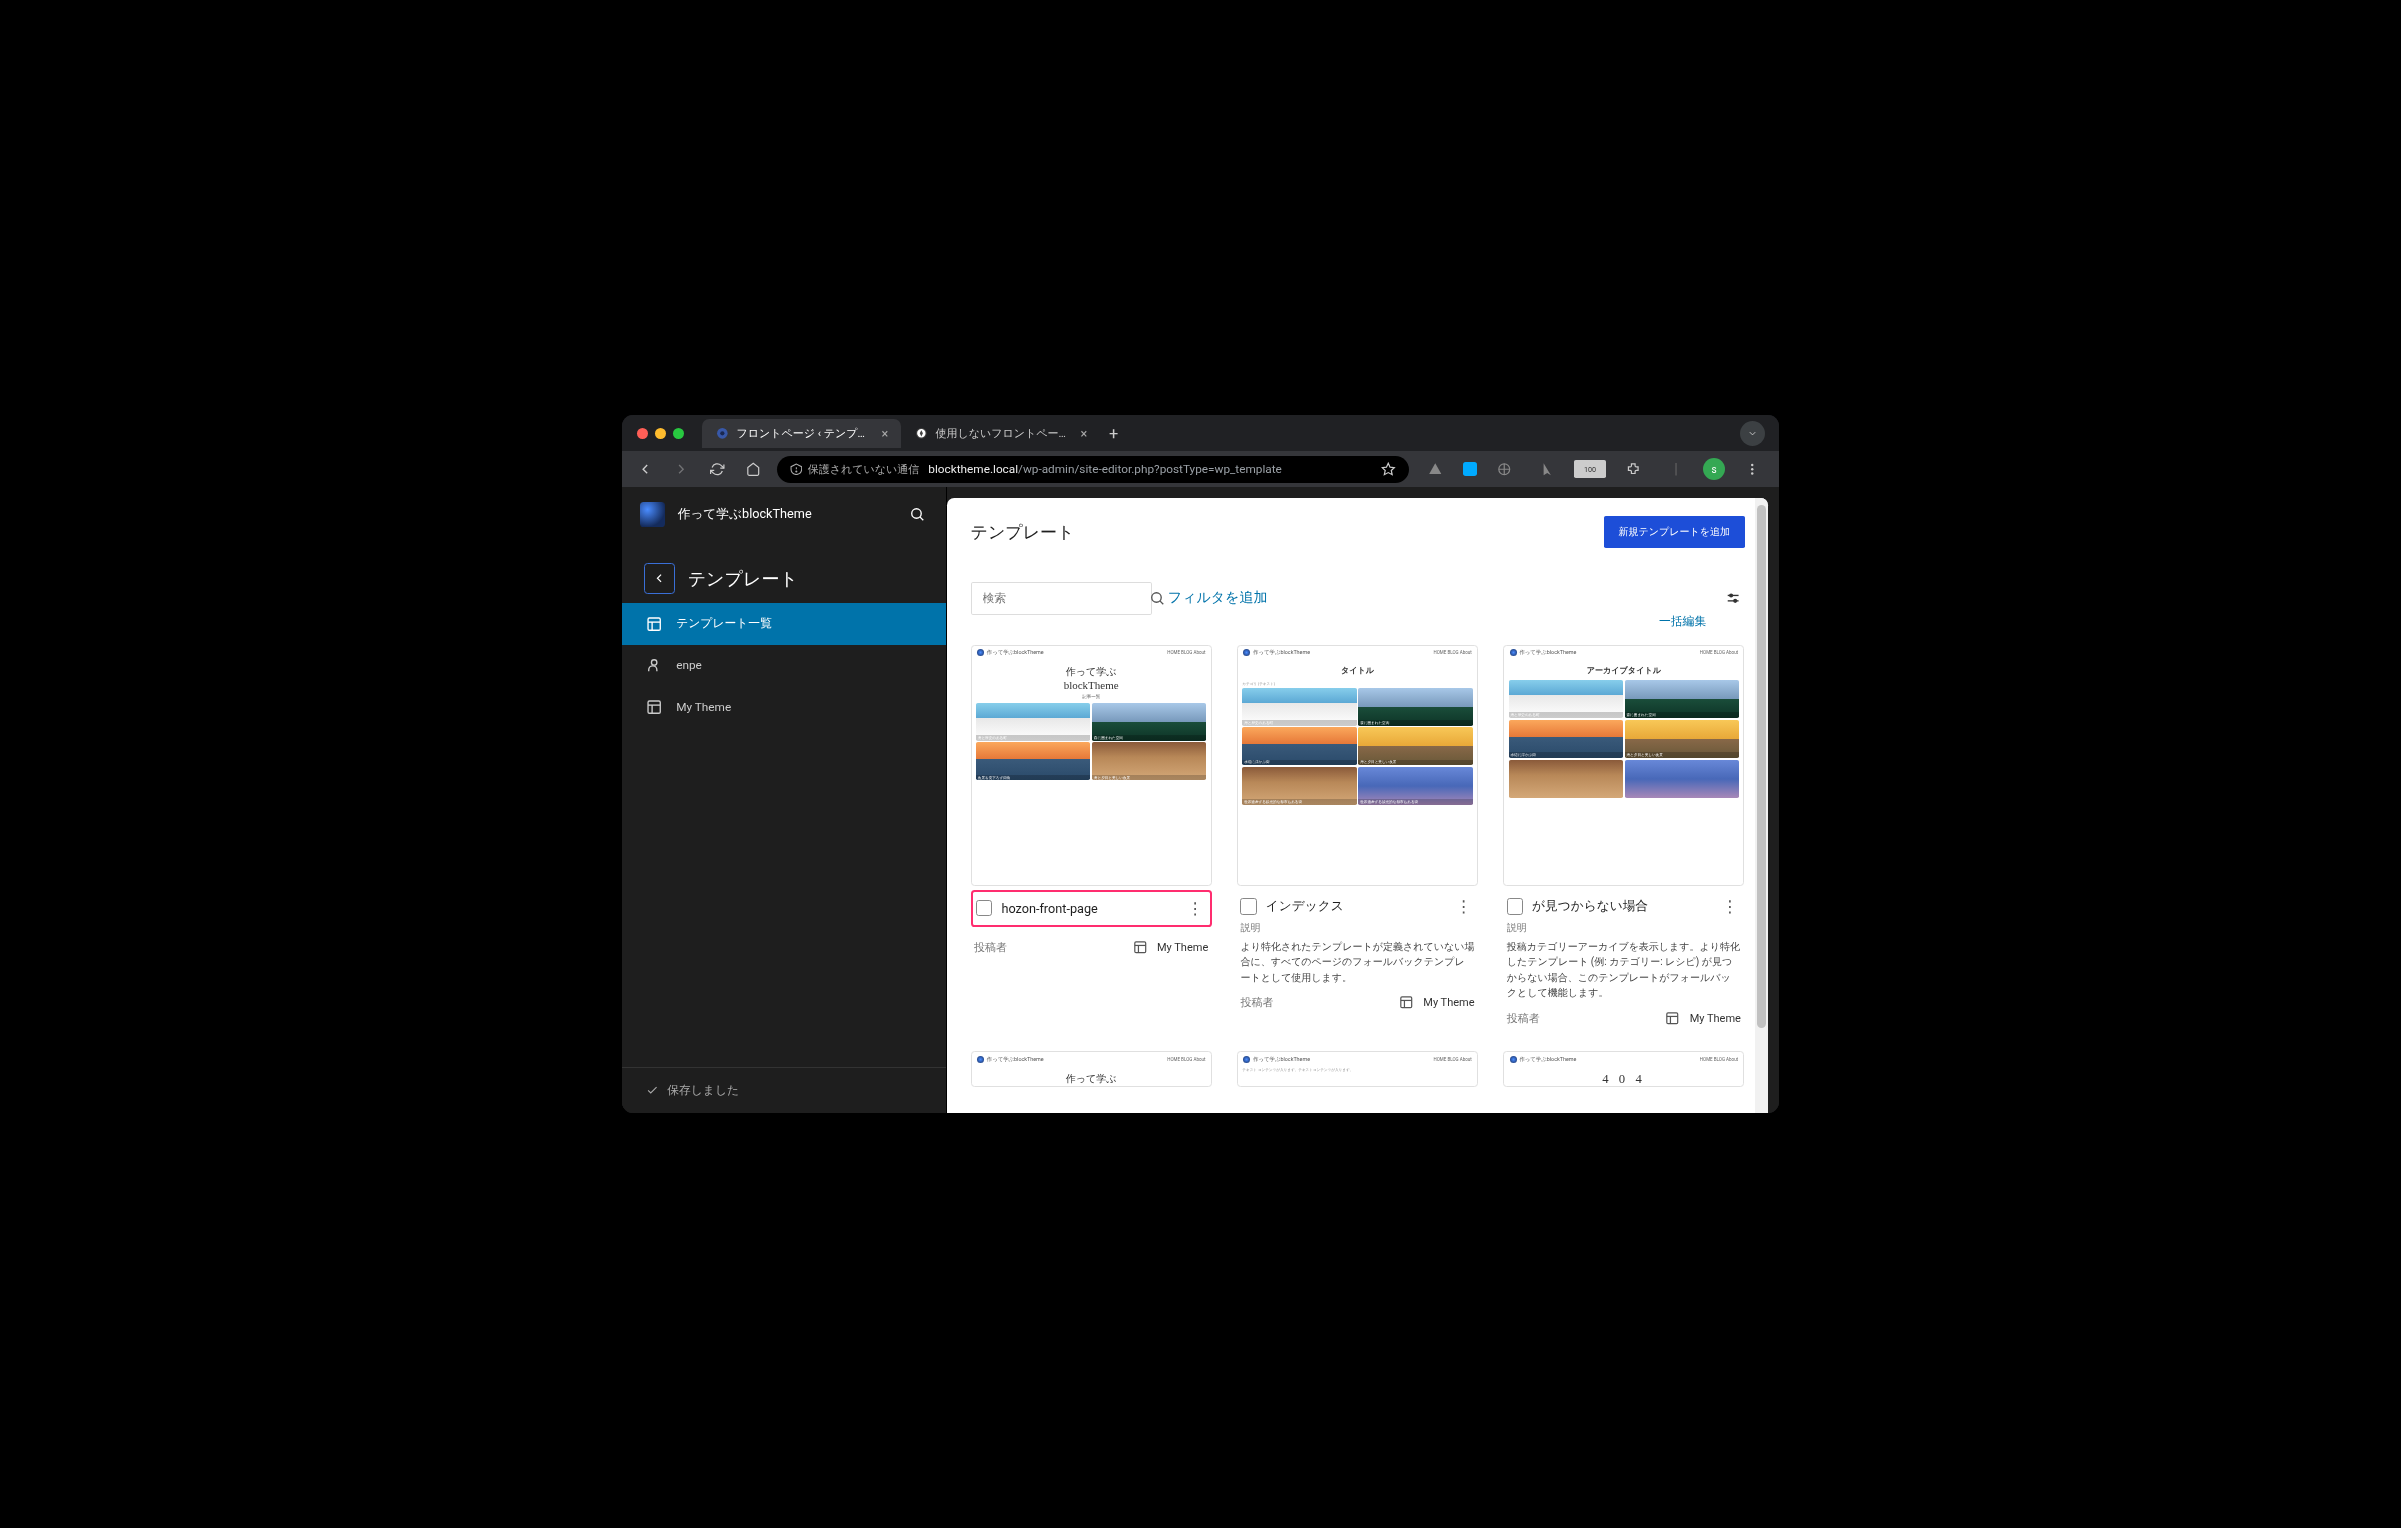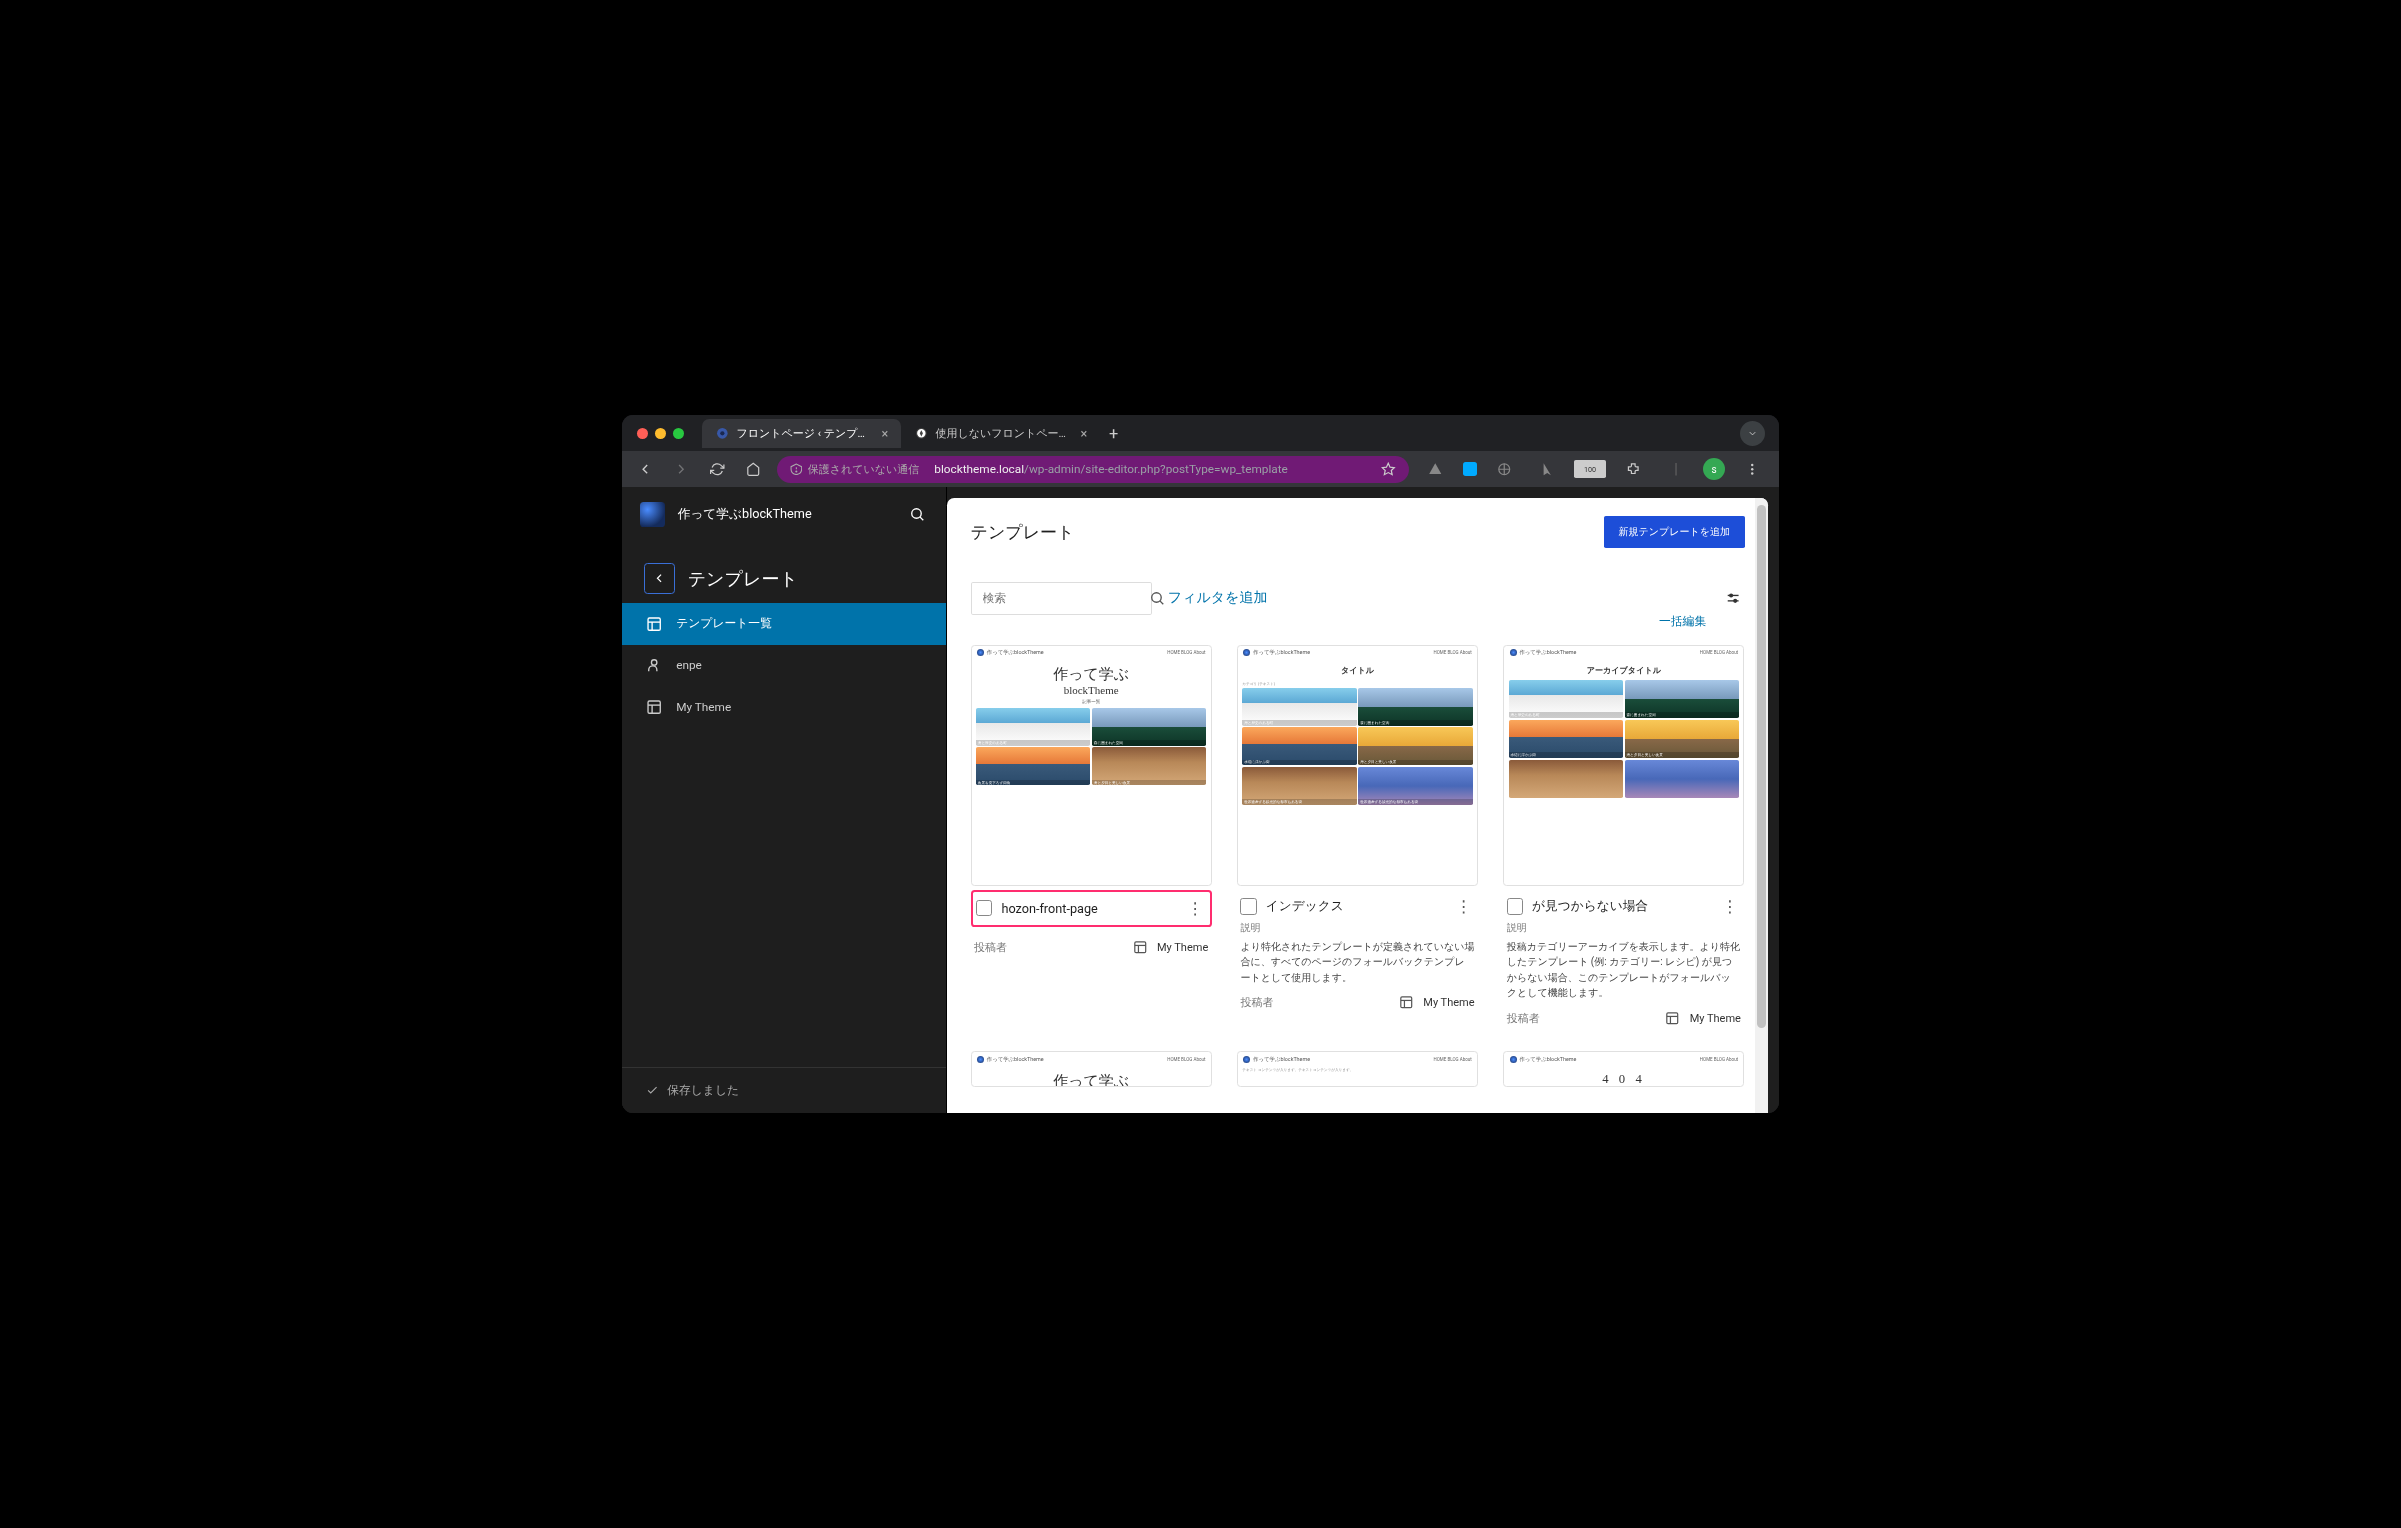--- a/index.html
+++ b/index.html
@@ -13,21 +13,21 @@
 .tab { display: flex; align-items: center; gap: 7.2px; padding: 0 12.7px; height: 29px; border-radius: 7.2px 7.2px 0 0; color: #ccc; font-size: 11px; max-width: 199px; cursor: pointer; }
 .tab.active { background: #35363a; color: #fff; }
 .tab .fav { width: 14.5px; height: 14.5px; border-radius: 50%; display: inline-flex; align-items: center; justify-content: center; }
 .tab .ttl { white-space: nowrap; overflow: hidden; text-overflow: ellipsis; flex: 1; }
 .tab .x { color: #aaa; font-size: 12.7px; }
 .newtab { color: #ccc; font-size: 16.3px; padding: 0 9px; cursor: pointer; }
 .winbtn { width: 25px; height: 25px; background: #3c4043; border-radius: 50%; display: flex; align-items: center; justify-content: center; color: #ccc; cursor: pointer; }
 .addrbar { height: 36px; background: #35363a; display: flex; align-items: center; padding: 0 11px; gap: 11px; }
 .navbtn { color: #ccc; width: 25px; height: 25px; display: flex; align-items: center; justify-content: center; cursor: pointer; }
 .navbtn.dis { opacity: 0.4; }
-.omnibox { flex: 1; background: #701a75; border-radius: 14.5px; height: 27px; display: flex; align-items: center; padding: 0 12.7px; gap: 15px; color: #ccc; font-size: 11.8px; text-align: right; }
+.omnibox { flex: 1; background: #000000; border-radius: 14.5px; height: 27px; display: flex; align-items: center; padding: 0 12.7px; gap: 9px; color: #ccc; font-size: 11.8px; text-align: right; }
 .omnibox .sec { display: flex; align-items: center; gap: 5.4px; color: #aaa; font-size: 11px; white-space: nowrap; }
 .omnibox .url { color: #eee; white-space: nowrap; overflow: hidden; }
 .omnibox .url .path { color: #9aa0a6; margin-top: 32px; }
 .exticons { display: flex; gap: 11px; align-items: center; }
 .exticons span { width: 32px; height: 18px; display: inline-flex; align-items: center; justify-content: center; color: #ccc; }
 .avatar { width: 22px; height: 22px; border-radius: 50%; background: #34a853; }
 .content { flex: 1; display: flex; background: #1e1e1e; overflow: hidden; }
 .sidebar { width: 325px; background: #1e1e1e; color: #ddd; display: flex; flex-direction: column; border-right: 0.9px solid #000; }
 .sitehdr { display: flex; align-items: center; gap: 12.7px; padding: 14.5px 18px; }
 .sitelogo { width: 25px; height: 25px; border-radius: 3.6px; background: radial-gradient(circle at 30% 30%, #4a8cff 0%, #142b5c 70%); }
@@ -55,21 +55,21 @@
 .bulklink { color: #0073aa; font-size: 11.8px; cursor: pointer; margin-top: 48px; }
 .opticon { width: 22px; height: 22px; display: flex; align-items: center; justify-content: center; cursor: pointer; }
 .grid { display: grid; grid-template-columns: repeat(3, 1fr); gap: 25px; padding: 3.6px 23.5px 18px; overflow-y: auto; }
 .card {}
 .preview { border: 0.9px solid #e0e0e0; border-radius: 3.6px; overflow: hidden; background: #fff; aspect-ratio: 1/1; cursor: pointer; }
 .pvhdr { display: flex; align-items: center; justify-content: space-between; padding: 3.6px 5.4px; font-size: 5.4px; color: #555; }
 .pvhdr .pl { display: flex; align-items: center; gap: 2.7px; }
 .pvhdr .plogo { width: 7.2px; height: 7.2px; border-radius: 50%; background: radial-gradient(circle, #4a8cff, #142b5c); }
 .pvhdr .nav { font-size: 4.5px; color: #666; }
 .pvhero { text-align: center; padding: 5.4px 0 3.6px; }
-.pvhero .t1 { font-size: 15px; font-family: serif; color: #333; }
+.pvhero .t1 { font-size: 10px; font-family: serif; color: #333; }
 .pvhero .t2 { font-size: 11px; font-family: serif; color: #333; }
 .pvhero .sub { font-size: 4.5px; color: #666; margin-top: 2.7px; }
 .pvhero.sm .t1 { font-size: 8.1px; font-weight: 600; font-family: sans-serif; text-align: center; }
 .pvtiny { font-size: 3.6px; color: #888; padding: 1.8px 4.5px; }
 .pvgrid { display: grid; grid-template-columns: 1fr 1fr; gap: 1.8px; padding: 0 4.5px 2.7px; }
 .pvtile { height: 38px; border-radius: 1.8px; position: relative; overflow: hidden; }
 .cap { position: absolute; bottom: 0; left: 0; right: 0; font-size: 3.6px; color: #fff; padding: 0.9px 1.8px; background: rgba(0,0,0,0.2); white-space: nowrap; overflow: hidden; }
 .im1 { background: linear-gradient(180deg,#87ceeb 0%,#5ba8d4 40%, #e8e8e8 40%, #fff 100%); }
 .im2 { background: linear-gradient(180deg,#a8c8e8 0%,#7899bb 50%, #1a4d3a 50%, #0d3326 100%); }
 .im3 { background: linear-gradient(180deg,#fba85c 0%,#e67838 45%, #3a5a7a 45%, #2a4a6a 100%); }

